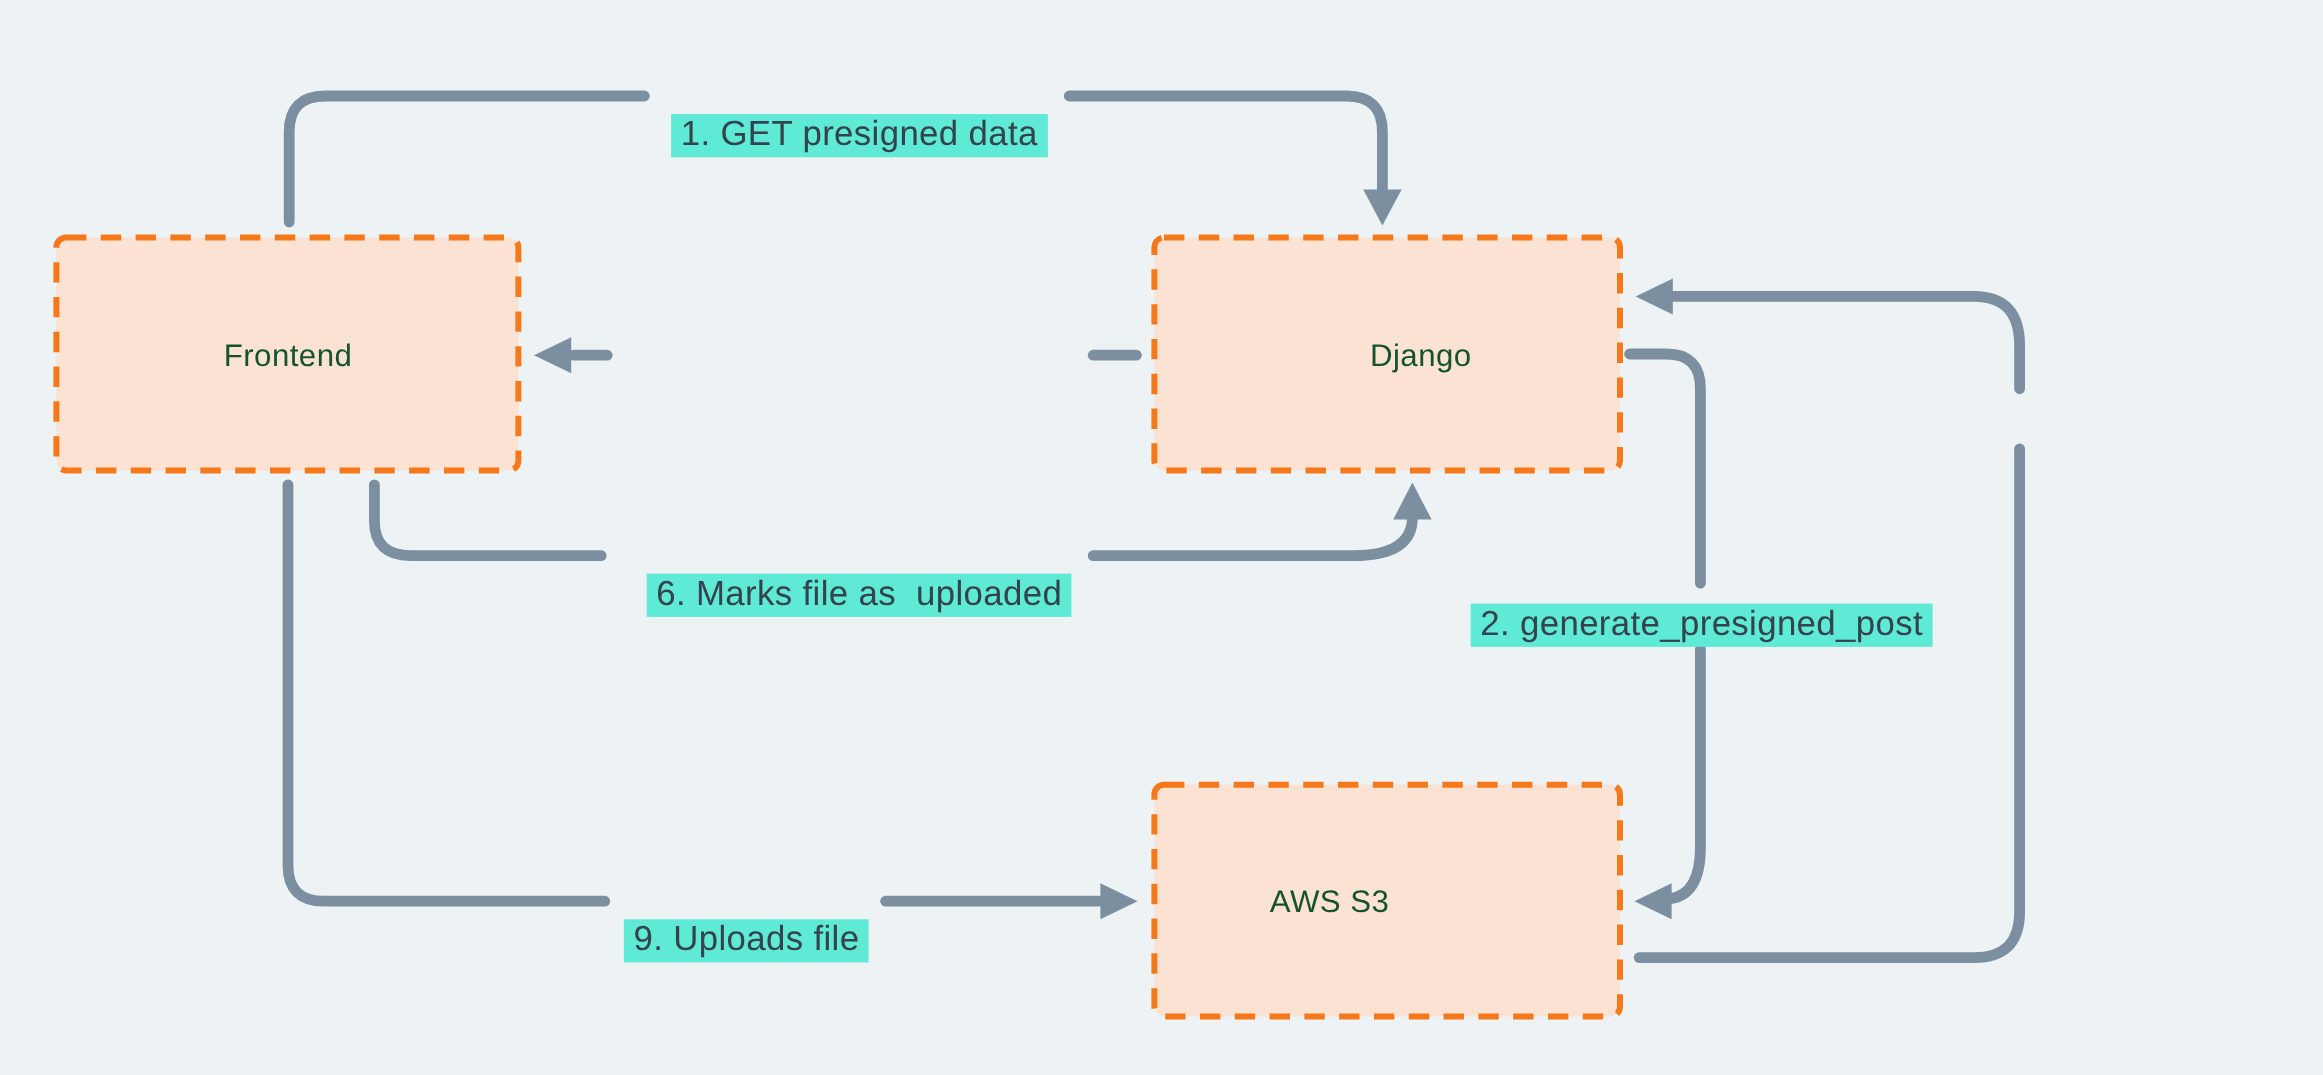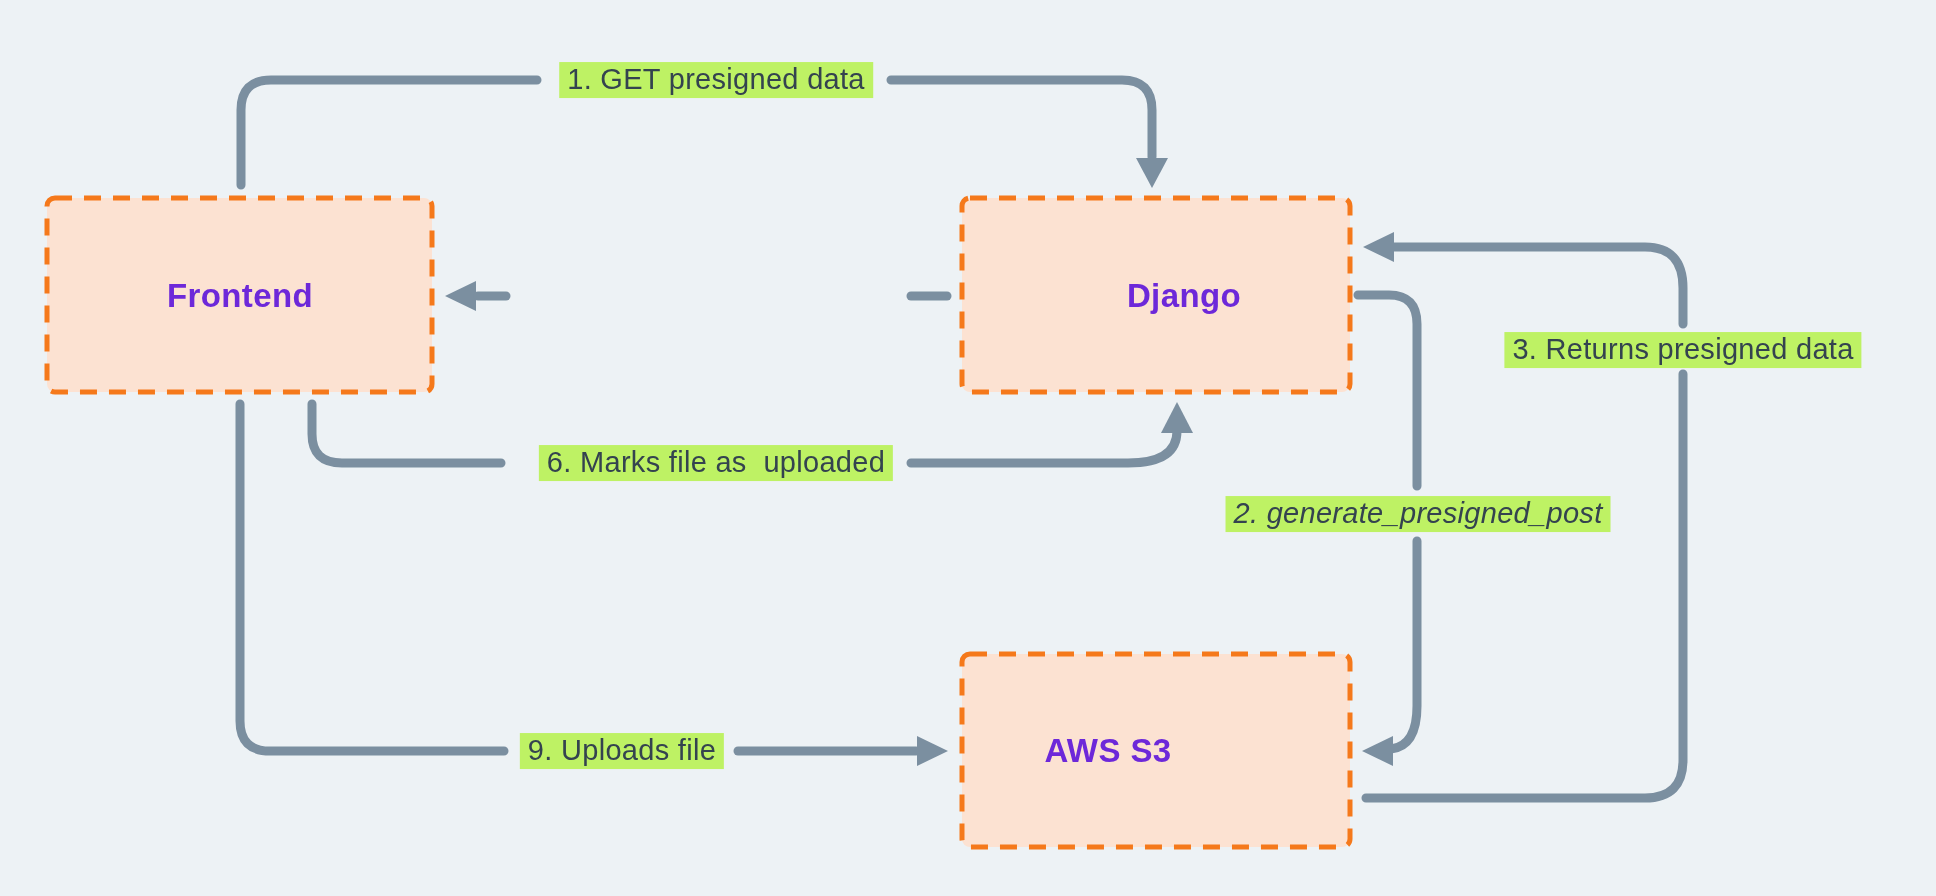--- a/index.html
+++ b/index.html
@@ -21,32 +21,33 @@
     position: absolute;
     left: 0;
     top: 0;
   }
   .edge-label {
     position: absolute;
     transform: translate(-50%, -50%);
     font-size: 29px;
     font-weight: 500;
     color: #34434f;
-    background: #bef264;
+    background: #5eead4;
     padding: 2px 8px;
     white-space: pre;
     letter-spacing: 0.3px;
     line-height: 1.1;
+    margin-top: 33px;
   }
   .node-label {
     position: absolute;
     transform: translate(-50%, -50%);
-    font-size: 33px;
-    font-weight: 700;
-    color: #6d28d9;
+    font-size: 26px;
+    font-weight: 400;
+    color: #14532d;
     white-space: pre;
     letter-spacing: 0.4px;
     line-height: 1.1;
   }
 </style>
 </head>
 <body>
 
 <div class="diagram">
 
@@ -96,18 +97,17 @@
         <polygon points="1363,247 1394,232 1394,262" fill="#7b8fa0" stroke="none"></polygon>
       </g>
     </g>
   </svg>
 
   <div class="node-label" style="left:240px;  top:296px;">Frontend</div>
   <div class="node-label" style="left:1156px; top:296px;margin-left:28px;">Django</div>
   <div class="node-label" style="left:1108px; top:751px;">AWS S3</div>
 
   <div class="edge-label" style="left:716px;  top:80px;">1. GET presigned data</div>
-  <div class="edge-label" style="left:1418px; top:514px;font-style:italic;">2. generate_presigned_post</div>
-  <div class="edge-label" style="left:1683px; top:350px;">3. Returns presigned data</div>
+  <div class="edge-label" style="left:1418px; top:488px;">2. generate_presigned_post</div>
   <div class="edge-label" style="left:622px;  top:751px;">9. Uploads file</div>
   <div class="edge-label" style="left:716px;  top:463px;">6. Marks file as  uploaded</div>
 
 </div>
 
 </body></html>

